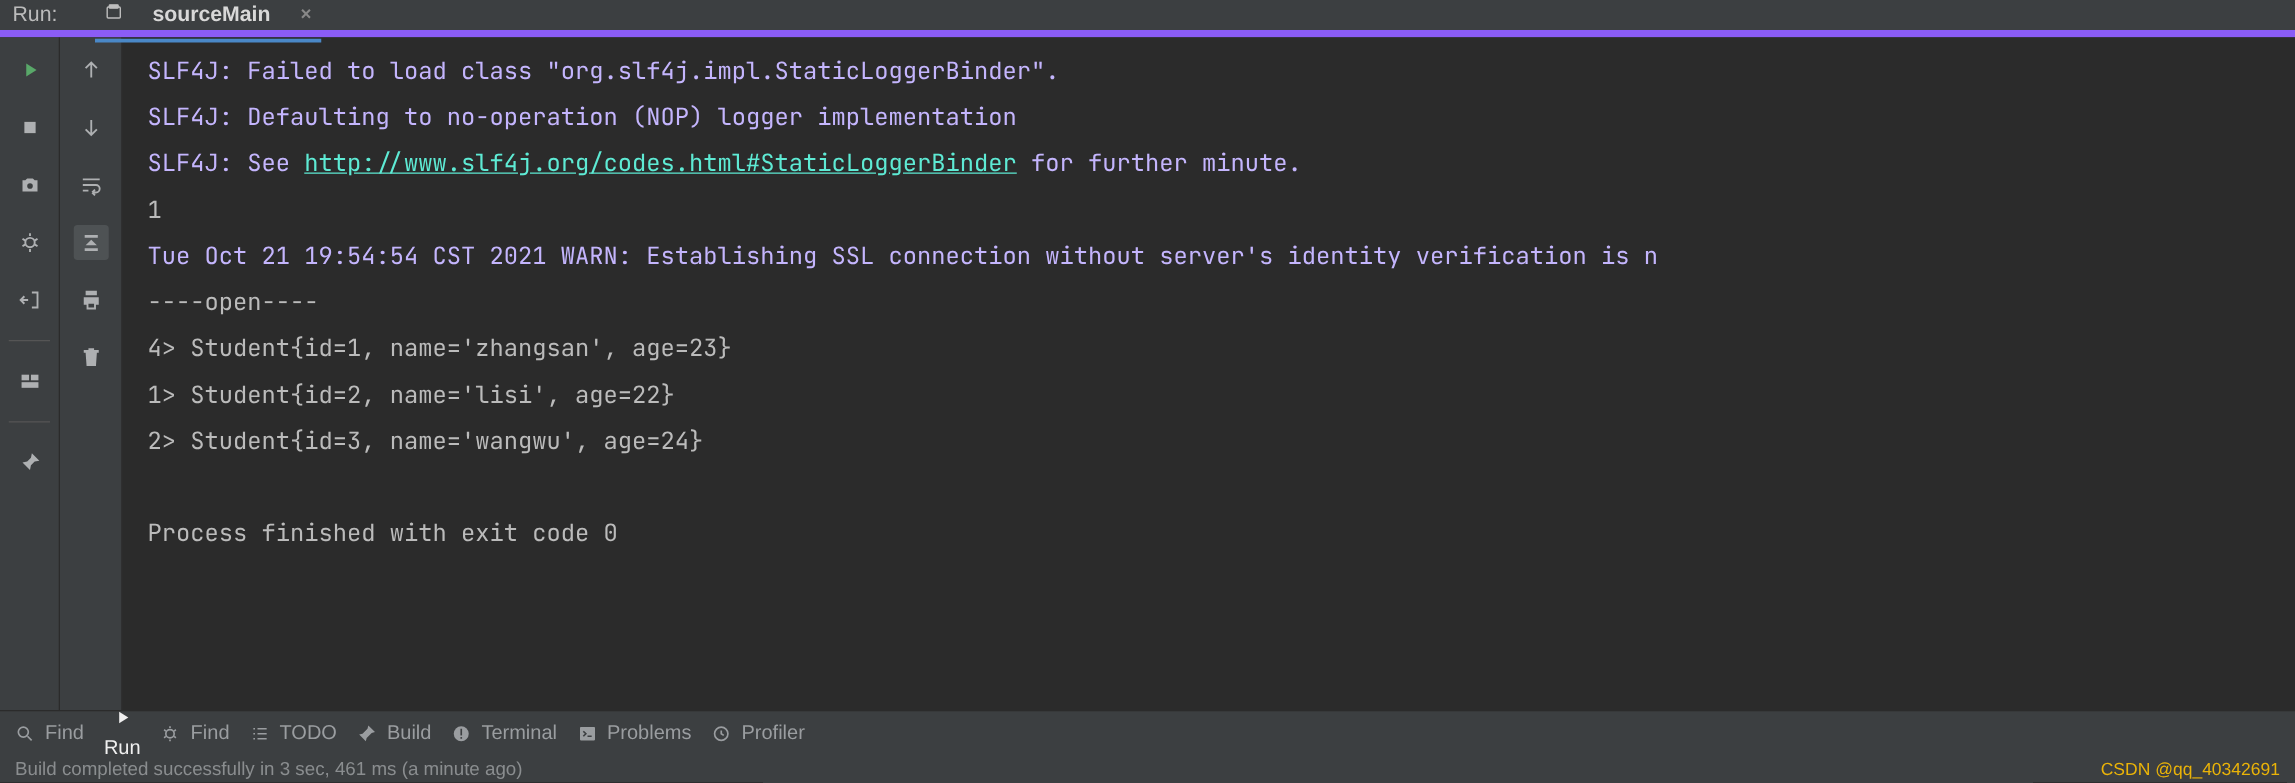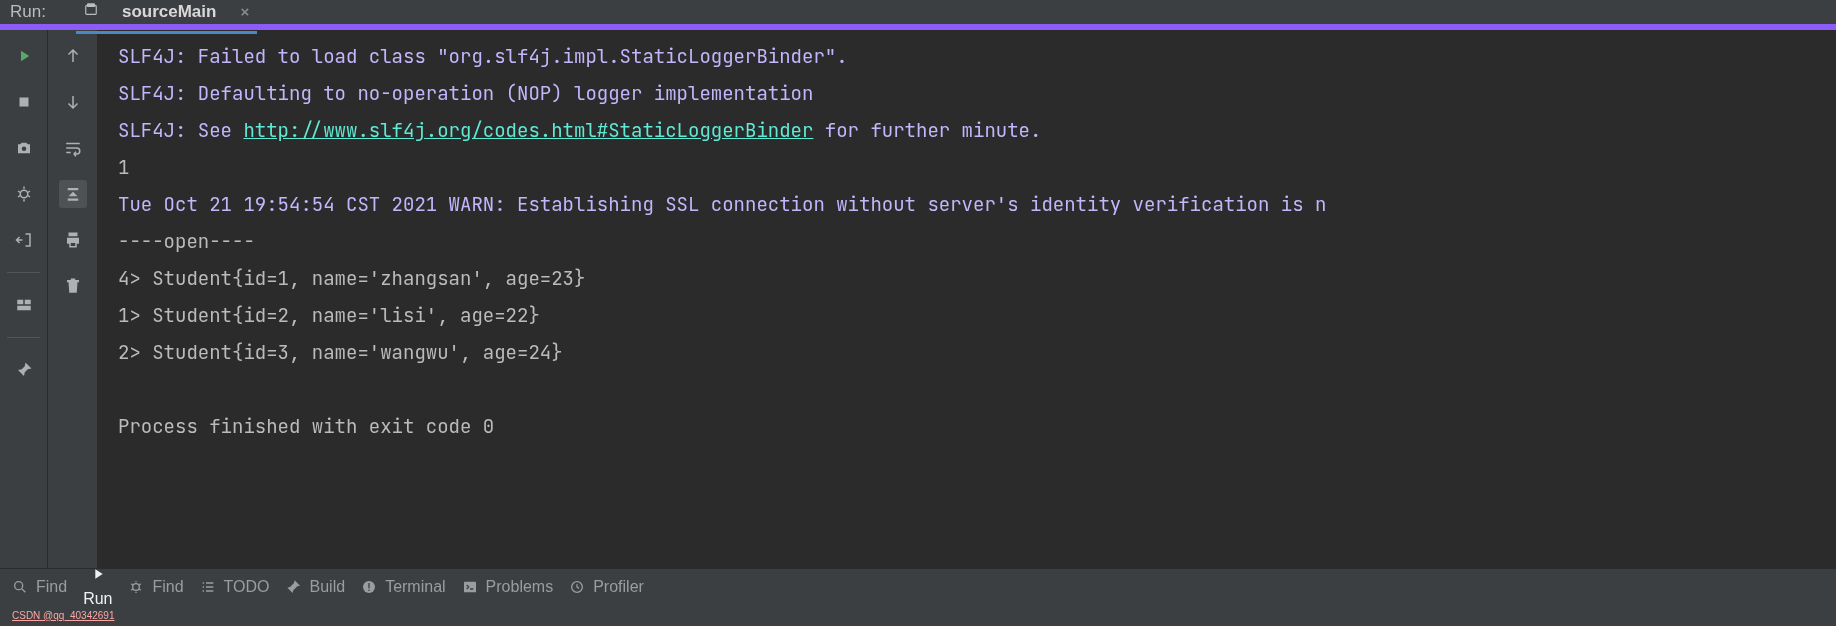--- a/index.html
+++ b/index.html
@@ -91,21 +91,21 @@
   .status {
     height: 22px;
     background: #3c3f41;
     color: #8a8d8f;
     font-size: 15px;
     display: flex;
     align-items: center;
     padding: 0 12px;
     justify-content: space-between;
   }
-  .watermark { color: #fca5a5; font-size: 10px; text-decoration: underline; }
+  .watermark { color: #eab308; font-size: 14px; }
   .run-icon-sm { width:14px; height:14px; }
 </style>
 </head>
 <body>
 
 <div class="header">
   <span>Run:</span>
   <div class="tab">
     <span>
       <svg viewBox="0 0 16 16" class="run-icon-sm" fill="none" stroke="#bdbdbd" stroke-width="1.3">
@@ -263,14 +263,15 @@
   <div class="btab">
     <svg viewBox="0 0 24 24" fill="none" stroke="currentColor" stroke-width="2">
         <circle cx="12" cy="12" r="8"></circle>
         <path d="M12 8v4l3 2"></path>
       </svg>
     <span>Profiler</span>
   </div>
 </div>
 
 <div class="status">
+  <span>Build completed successfully in 3 sec, 461 ms (a minute ago)</span>
   <span class="watermark">CSDN @qq_40342691</span>
 </div>
 
 </body></html>

